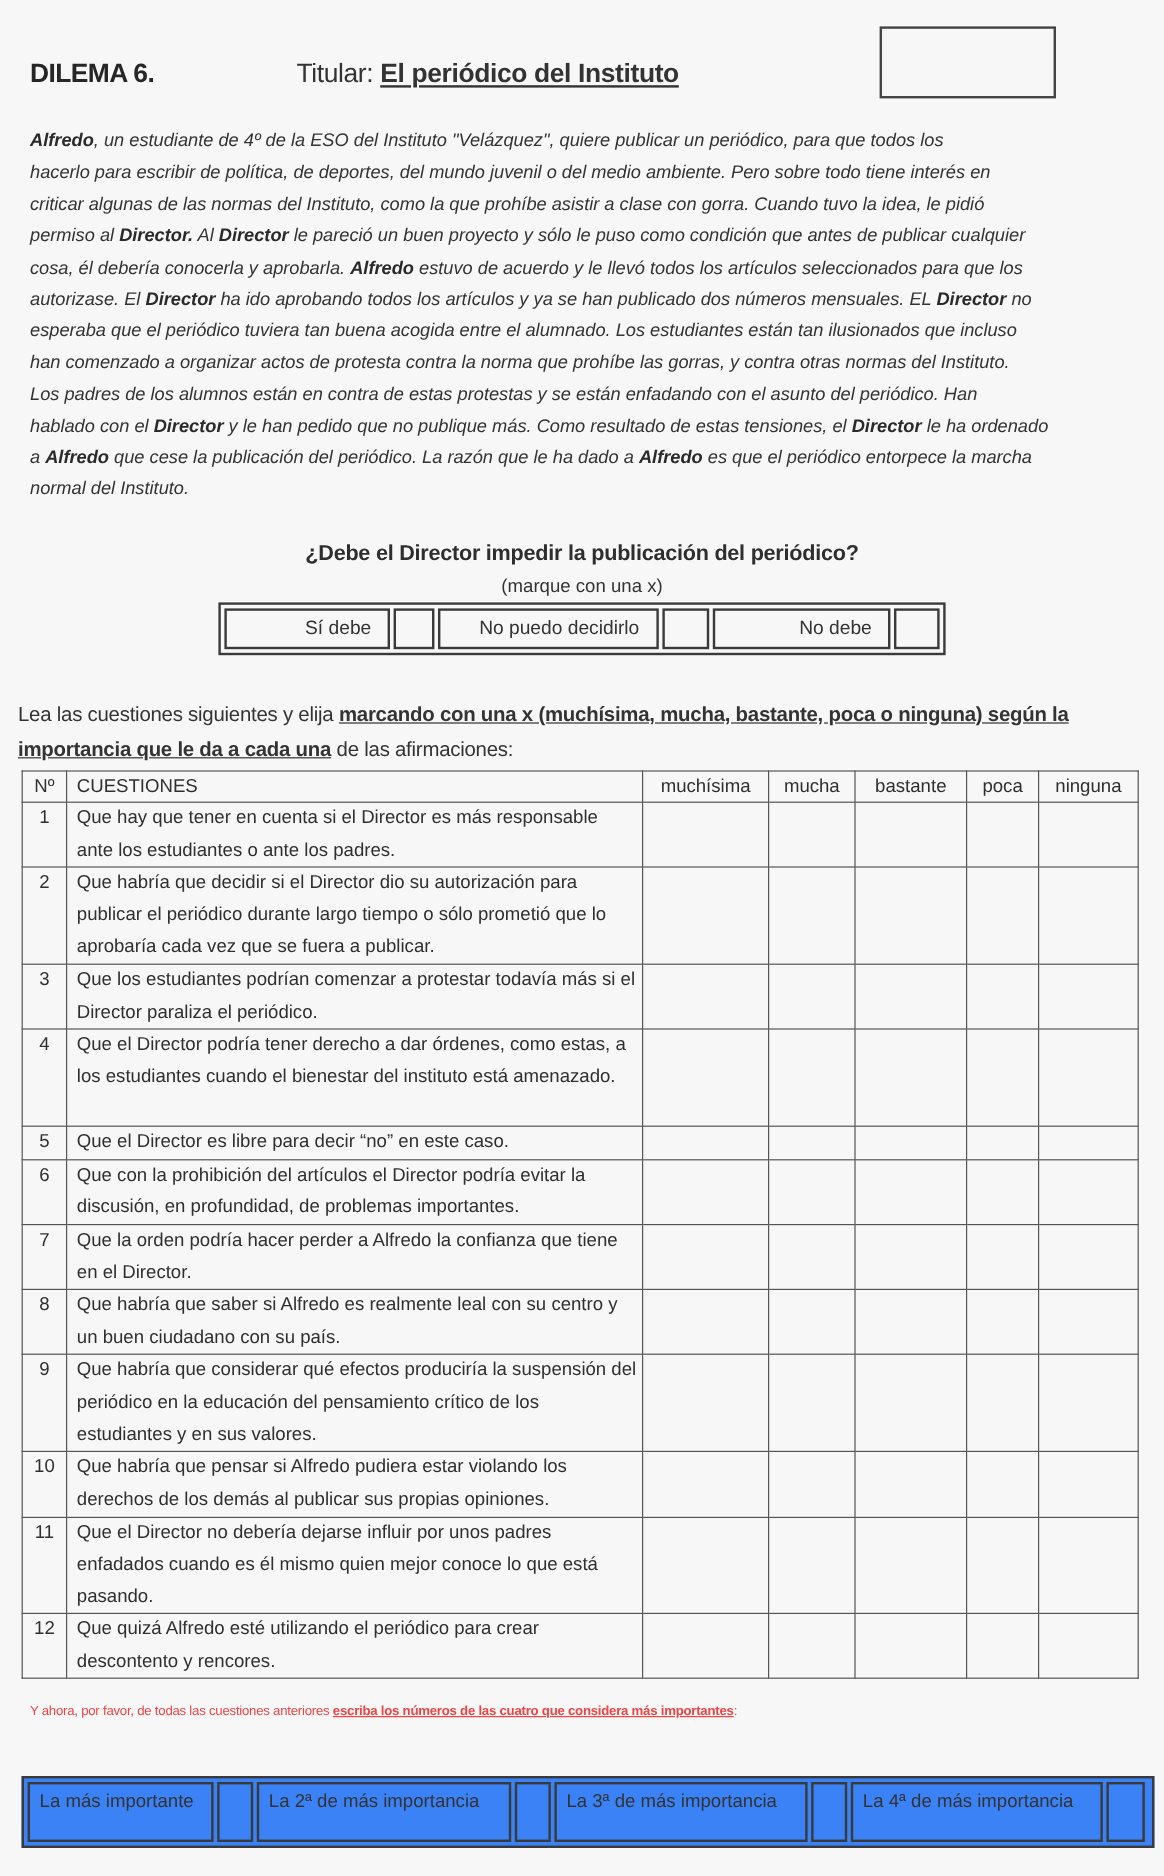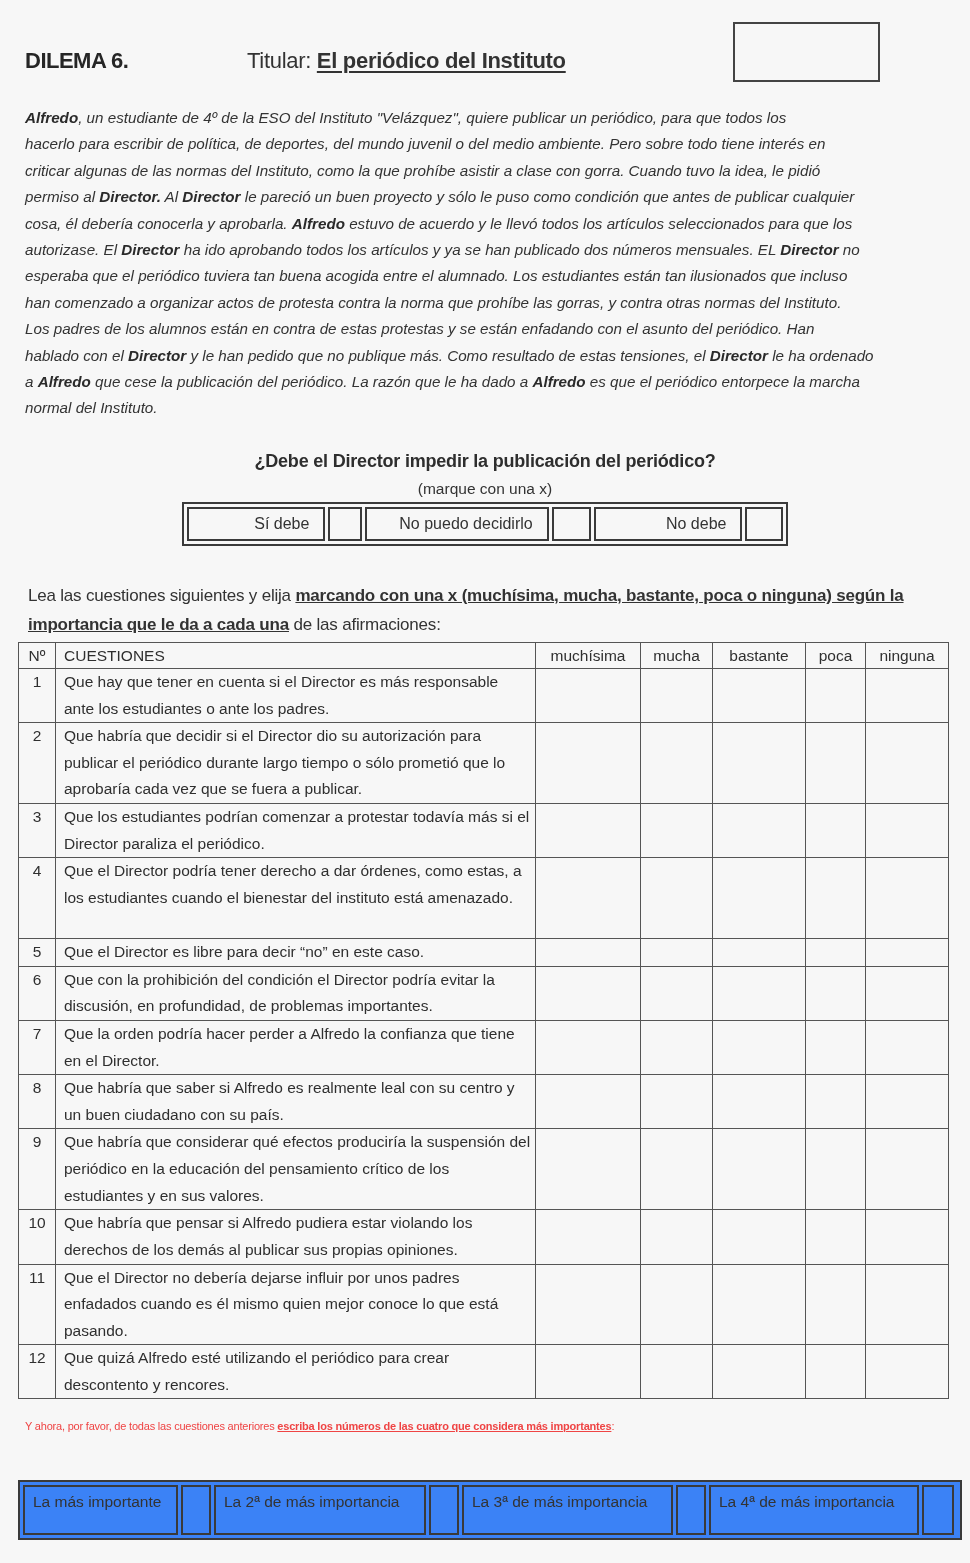--- a/index.html
+++ b/index.html
@@ -18,21 +18,21 @@
   .story .ln { display: block; white-space: nowrap; }
   .story b { font-weight: bold; color: #2a2a2a; }
 
   .question { left: 0; width: 970px; top: 451px; text-align: center; font-size: 18px; font-weight: bold; color: #2e2e2e; letter-spacing: -0.2px; }
   .question-sub { left: 0; width: 970px; top: 480px; text-align: center; font-size: 15.5px; color: #333; }
 
   .choice-box { left: 182px; top: 502px; width: 606px; height: 44px; border: 2px solid #3a3a3a; display: flex; padding: 3px; box-sizing: border-box; gap: 3px; background: #f7f7f7; }
   .choice-label { border: 2px solid #3a3a3a; display: flex; align-items: center; justify-content: flex-end; padding-right: 14px; font-size: 16px; color: #333; box-sizing: border-box; }
   .choice-check { border: 2px solid #3a3a3a; box-sizing: border-box; width: 34px; cursor: pointer; }
 
-  .instr { left: 28px; top: 581px; width: 930px; font-size: 17px; line-height: 29px; color: #333; letter-spacing: -0.2px; }
+  .instr { left: 15px; top: 581px; width: 930px; font-size: 17px; line-height: 29px; color: #333; letter-spacing: -0.2px; }
   .instr .u { font-weight: bold; text-decoration: underline; }
 
   table.qt { position: absolute; left: 18px; top: 642px; border-collapse: collapse; font-size: 15.5px; color: #2f2f2f; }
   table.qt td, table.qt th { border: 1.3px solid #555; padding: 0 8px; vertical-align: top; font-weight: normal; text-align: left; }
   table.qt th { height: 25px; line-height: 25px; }
   table.qt th.rc { text-align: center; padding: 0; }
   table.qt td.num { text-align: center; padding: 0; line-height: 26.6px; }
   table.qt td.txt { line-height: 26.6px; padding-left: 8px; padding-right: 4px; }
   table.qt td.cell { cursor: pointer; }
 
@@ -145,21 +145,21 @@
         <td class="num">5</td>
         <td class="txt">Que el Director es libre para decir “no” en este caso.</td>
         <td class="cell"></td>
         <td class="cell"></td>
         <td class="cell"></td>
         <td class="cell"></td>
         <td class="cell"></td>
       </tr>
       <tr style="height: 54px;">
         <td class="num">6</td>
-        <td class="txt">Que con la prohibición del condición el Director podría evitar la discusión, en profundidad, de problemas importantes.</td>
+        <td class="txt">Que con la prohibición del artículos el Director podría evitar la discusión, en profundidad, de problemas importantes.</td>
         <td class="cell"></td>
         <td class="cell"></td>
         <td class="cell"></td>
         <td class="cell"></td>
         <td class="cell"></td>
       </tr>
       <tr style="height: 53px;">
         <td class="num">7</td>
         <td class="txt">Que la orden podría hacer perder a Alfredo la confianza que tiene en el Director.</td>
         <td class="cell"></td>

